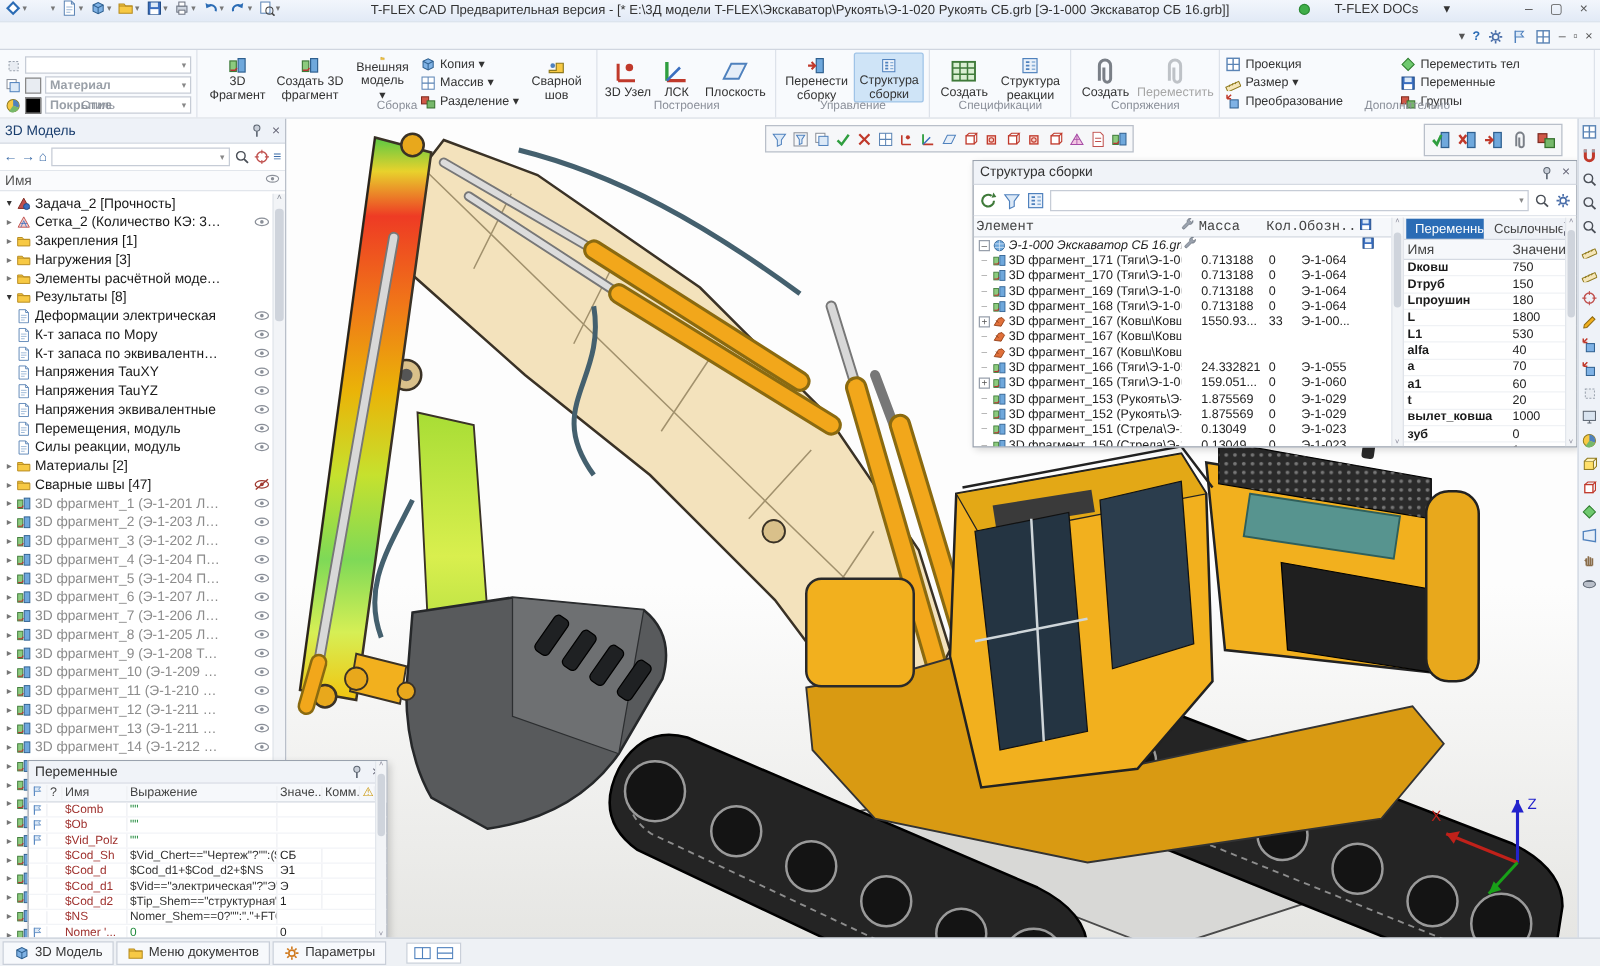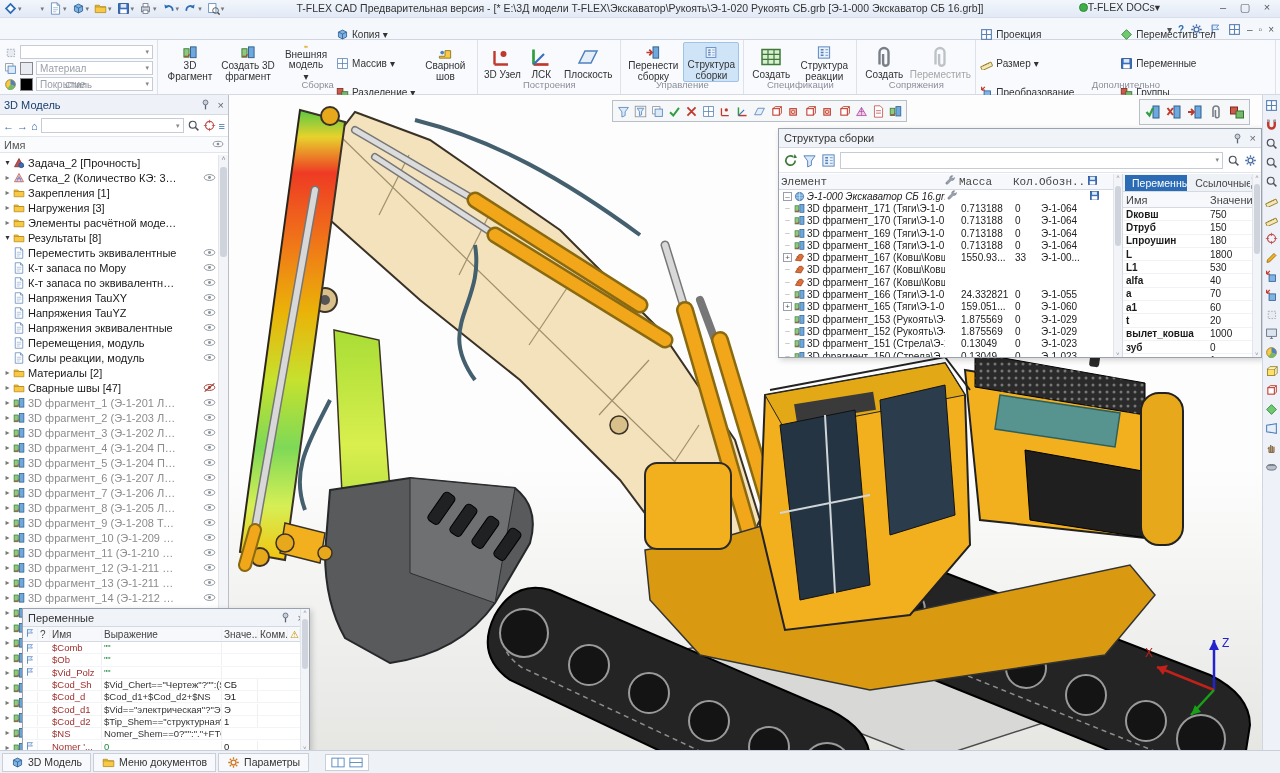--- a/index.html
+++ b/index.html
@@ -2,46 +2,46 @@
 <html><head>
 <meta charset="utf-8">
 <style>
   html,body{margin:0;padding:0;background:#9aa0a8;}
   *{box-sizing:border-box;font-family:"Liberation Sans","DejaVu Sans",sans-serif;}
   .app{position:relative;width:1280px;height:773px;background:#eef2f8;overflow:hidden;font-size:11px;color:#222;}
   .abs{position:absolute;}
   svg.ic{width:13px;height:13px;flex:0 0 auto;}
   svg.ic16{width:15px;height:15px;flex:0 0 auto;}
   
-  .titlebar{left:0;top:0;width:1280px;height:18px;background:linear-gradient(#f2f6fc,#e2eaf6);display:flex;align-items:center;padding:0 4px;border-bottom:1px solid #d8dfea;}
+  .titlebar{left:0;top:0;width:1280px;height:18px;background:linear-gradient(#f2f6fc,#e2eaf6);display:flex;align-items:flex-start;padding:0 4px;border-bottom:1px solid #d8dfea;}
   .qat{display:flex;align-items:center;gap:5px;}
   .qat .qi{display:flex;align-items:center;gap:1px;color:#444;}
   .qat .dd{font-size:7px;color:#777;}
   .wtitle{position:absolute;left:50%;transform:translateX(-50%);top:2px;font-size:10.5px;color:#333;white-space:nowrap;}
-  .docs{position:absolute;right:120px;top:1px;display:flex;align-items:center;gap:0;font-size:10.5px;color:#333;}
+  .docs{position:absolute;right:120px;top:1px;display:flex;align-items:center;gap:20px;font-size:10.5px;color:#333;}
   .dot{width:9px;height:9px;border-radius:50%;background:#3fae49;border:1px solid #2c8a35;}
   .winbtns{position:absolute;right:2px;top:0;display:flex;}
   .winbtns span{width:22px;height:16px;text-align:center;line-height:15px;color:#555;font-size:11px;}
   
   .menubar{left:0;top:18px;width:1280px;height:22px;background:#f4f7fb;display:flex;align-items:flex-end;border-bottom:1px solid #d0d6e0;}
   .mtab{padding:3px 12px 4px 12px;font-size:11px;color:#333;white-space:nowrap;}
   .menu-right{margin-left:auto;display:flex;align-items:center;gap:6px;padding:0 6px 3px 0;color:#4a6ea9;}
   .menu-right span{font-size:10px;color:#555;}
   
   .ribbon{left:0;top:40px;width:1280px;height:55px;background:#f8fafd;border-bottom:1px solid #d5dae2;display:flex;}
   .rgroup{position:relative;height:100%;border-right:1px solid #dde2ea;padding:2px 4px 12px 4px;display:flex;gap:2px;}
   .rgl{position:absolute;bottom:4px;left:0;right:0;text-align:center;font-size:9.5px;color:#8a8f99;}
   .bigbtn{width:56px;display:flex;flex-direction:column;align-items:center;justify-content:flex-start;gap:1px;padding-top:3px;text-align:center;font-size:10px;color:#333;line-height:10.5px;}
   .bigbtn svg{width:24px;height:24px;}
   .bigbtn[data-state="on"]{background:#cfe4f7;border:1px solid #9fc3e7;border-radius:2px;}
   .bigbtn[data-state="off"]{color:#a6a6a6;text-align:center;}
-  .smallcol{display:flex;flex-direction:column;justify-content:center;gap:16px;padding-top:3px;}
+  .smallcol{display:flex;flex-direction:column;justify-content:flex-start;gap:2px;padding-top:3px;}
   .smallbtn{display:flex;align-items:center;gap:3px;font-size:10px;color:#333;white-space:nowrap;}
   .smallbtn svg{width:13px;height:13px;}
-  .styler{display:flex;flex-direction:column;gap:2px;padding-top:3px;width:150px;}
+  .styler{display:flex;flex-direction:column;gap:2px;padding-top:3px;width:150px;font-weight:bold;}
   .strow{display:flex;align-items:center;gap:3px;}
   .combo{flex:1;height:14px;border:1px solid #c6ccd6;background:#fff;color:#9aa0a8;font-size:10px;padding:0 3px;display:flex;align-items:center;justify-content:space-between;}
   .combo i{font-style:normal;font-size:7px;color:#888;}
   .swatch{width:13px;height:13px;border:1px solid #888;background:#000;}
   .swatch.empty{background:#e8ecf2;}
   
   .leftpanel{left:0;top:95px;width:229px;height:655px;background:#fff;border-right:1px solid #b9bfc9;}
   .ph{height:20px;background:#eef2f8;display:flex;align-items:center;padding:0 4px;color:#333;font-size:11px;border-bottom:1px solid #d5dae2;}
   .ph .sp{flex:1;}
   .ptool{height:22px;display:flex;align-items:center;gap:3px;padding:0 3px;border-bottom:1px solid #e2e6ec;color:#3c6ca8;}
@@ -1578,21 +1578,21 @@
           <svg class="eye">
             <use></use>
           </svg>
         </div>
 
         <div class="trow">
           <span class="exp"></span>
           <svg class="ic" style="width:12px;height:12px">
             <use href="#sym-doc"></use>
           </svg>
-          <span class="lbl">Переместить эквивалентные</span>
+          <span class="lbl">Деформации электрическая</span>
           <svg class="eye">
             <use href="#sym-eye"></use>
           </svg>
         </div>
 
         <div class="trow">
           <span class="exp"></span>
           <svg class="ic" style="width:12px;height:12px">
             <use href="#sym-doc"></use>
           </svg>

